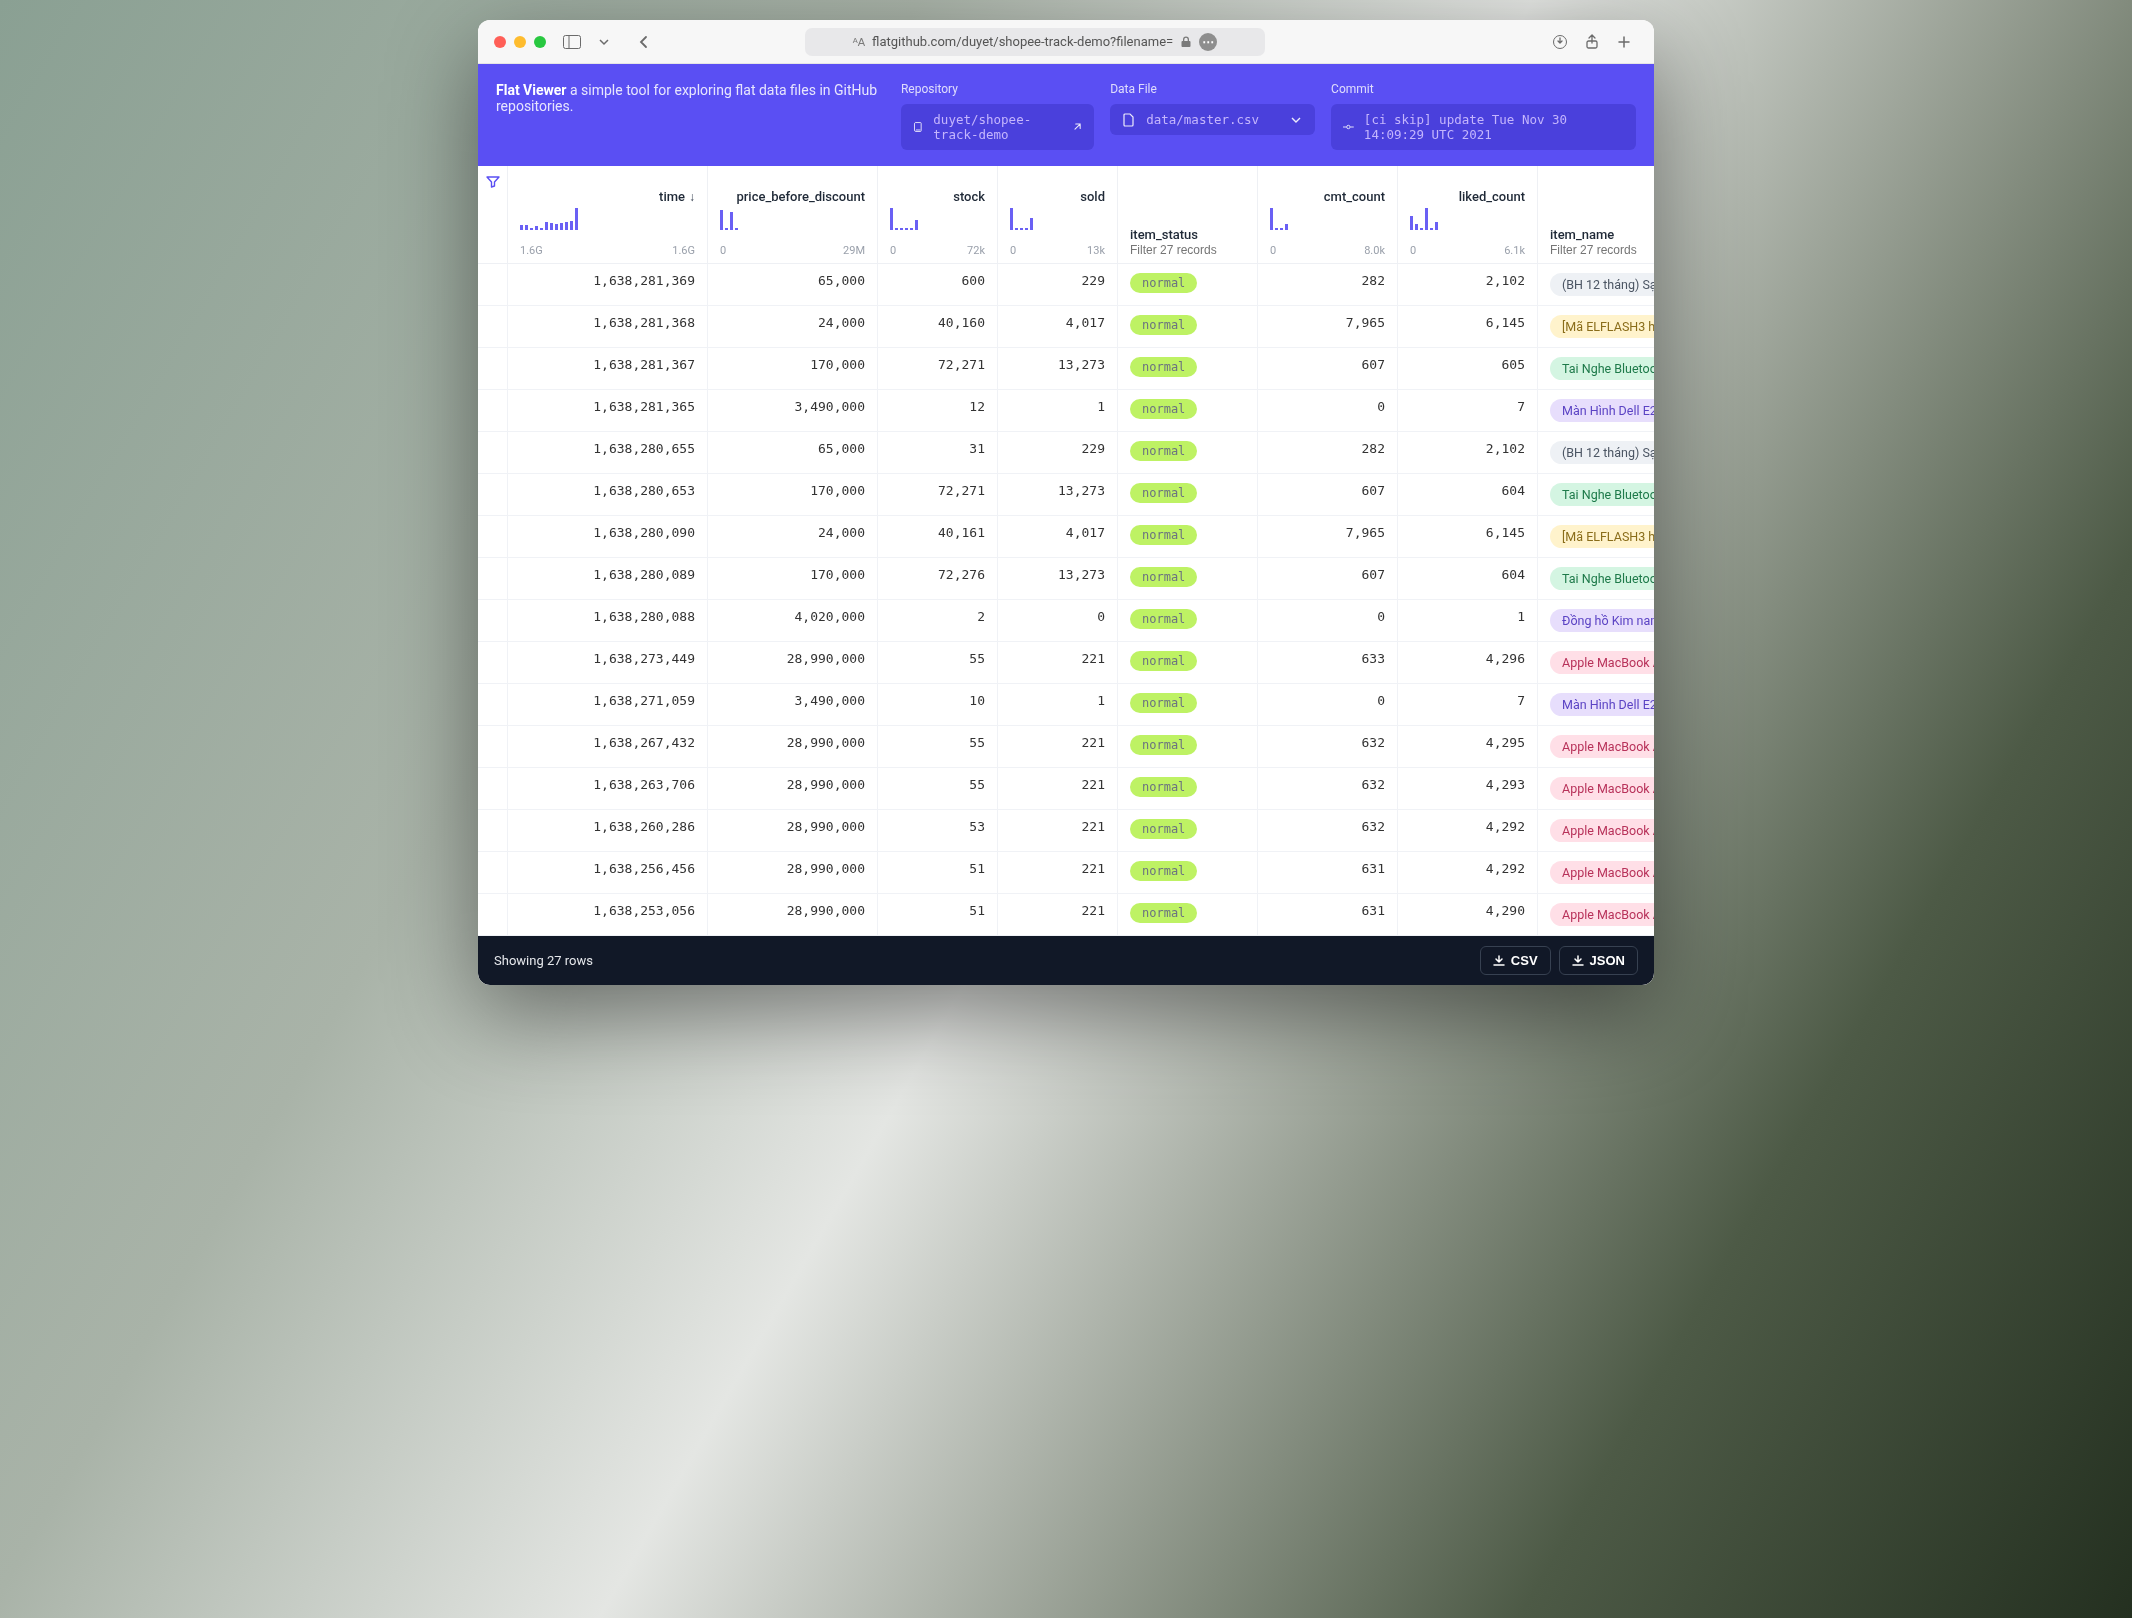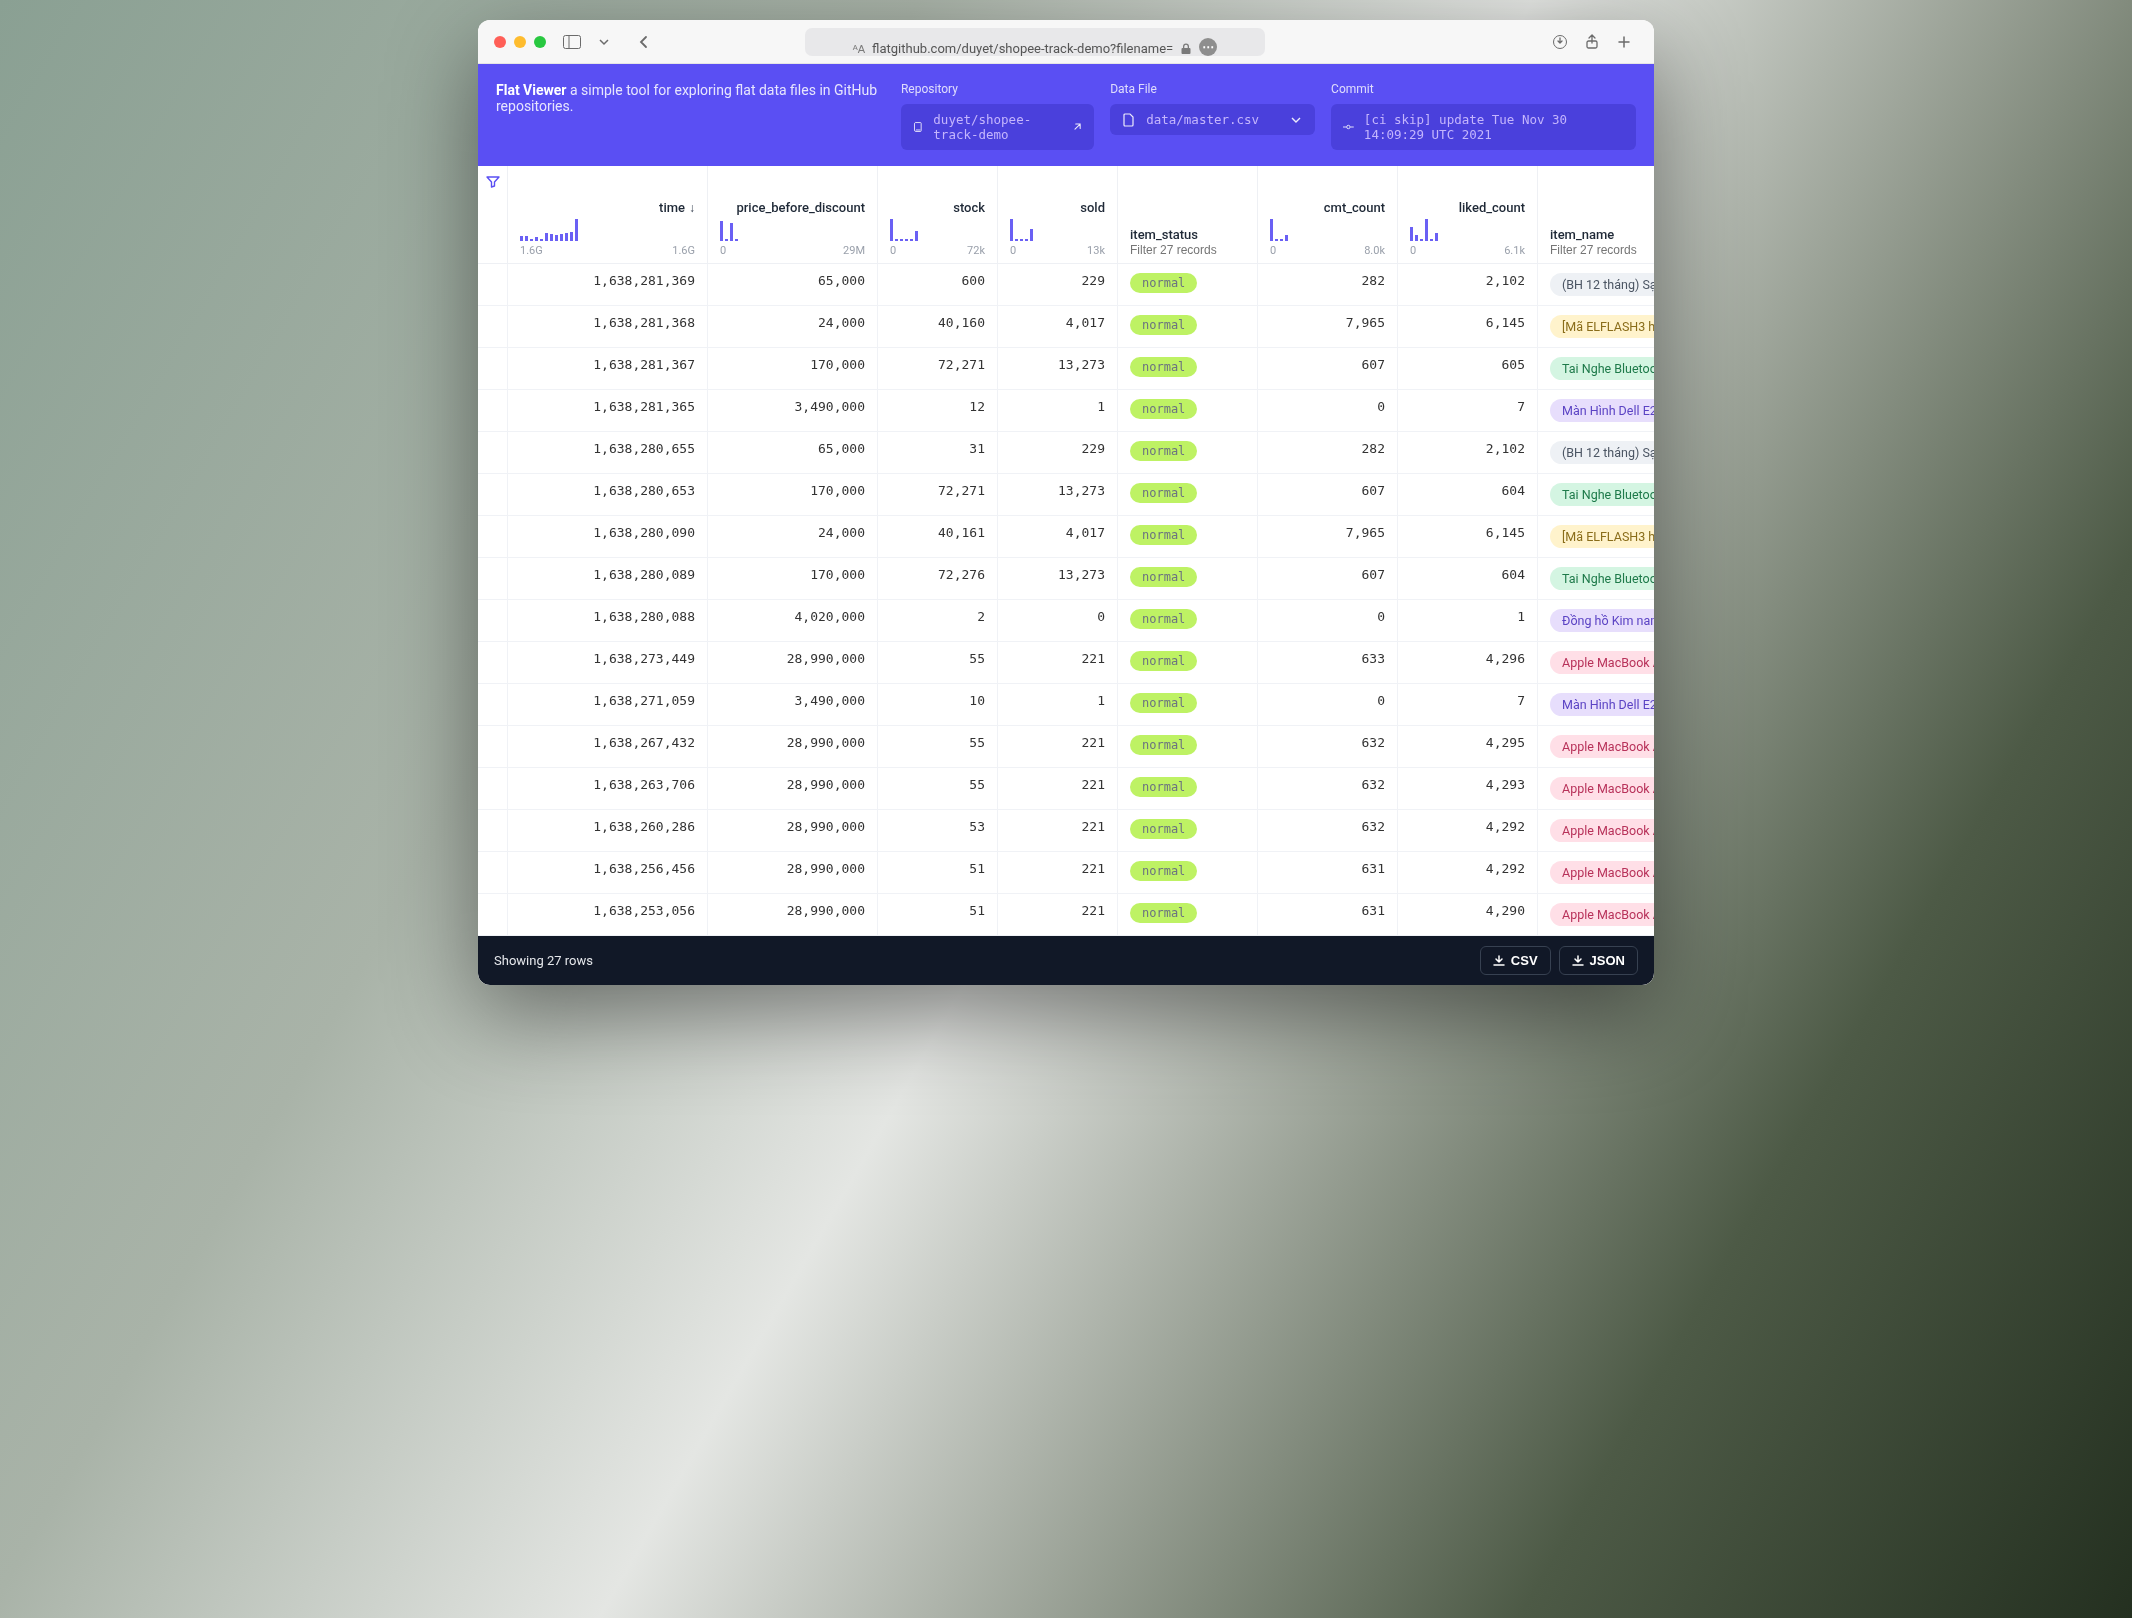--- a/index.html
+++ b/index.html
@@ -38,21 +38,21 @@
   .dot.red{background:#ff5f57}.dot.yellow{background:#febc2e}.dot.green{background:#28c840}
   .tb-icon { color:#6b6b6b; display:flex; align-items:center; justify-content:center; width:28px; height:28px; border-radius:6px; }
   .tb-group { display:flex; align-items:center; gap:4px; }
   .addrbar {
     flex:0 1 460px;
     margin:0 auto;
     height:28px;
     background:#e8e8ea;
     border-radius:7px;
     display:flex;
-    align-items:flex-end;
+    align-items:center;
     justify-content:center;
     gap:6px;
     padding:0 8px;
     color:#555;
     font-size:13px;
     position:relative;
     overflow:hidden;
   }
   .addrbar .url { white-space:nowrap; overflow:hidden; text-overflow:ellipsis; max-width: 330px;}
   .addr-circle{width:18px;height:18px;border-radius:50%;background:#8e8e8e;color:#fff;display:flex;align-items:center;justify-content:center;font-size:12px;font-weight:700}
@@ -98,21 +98,21 @@
     background:#fff;
     display:flex; flex-direction:column; justify-content:flex-end;
     padding:10px 12px 6px 12px;
     min-height:98px;
   }
   .hd.first{padding:8px;align-items:center;justify-content:flex-start}
   .hd .name{color:#1f2937;font-weight:500;display:flex;justify-content:flex-end;align-items:center;gap:4px}
   .hd .name.left{justify-content:flex-start}
   .hd .spark{height:26px;display:flex;align-items:flex-end;gap:2px;}
   .hd .spark i{display:block;width:3px;background:#5a4ff3;opacity:.9}
-  .hd .rng{display:flex;justify-content:space-between;color:#9aa0ab;font-size:11px;margin-top:3px}
+  .hd .rng{display:flex;justify-content:space-between;color:#9aa0ab;font-size:11px;margin-top:14px}
   .hd input.filter{border:0;outline:0;color:#8b5cf6;font-size:12px;background:transparent;width:100%}
 
   .cell{
     padding:9px 12px;
     border-bottom:1px solid #f0f2f6;
     border-right:1px solid #f0f2f6;
     white-space:nowrap; overflow:hidden; text-overflow:ellipsis;
   }
   .num{ text-align:right; font-family:ui-monospace,Menlo,Consolas,monospace; color:#333 }
   .badge{

